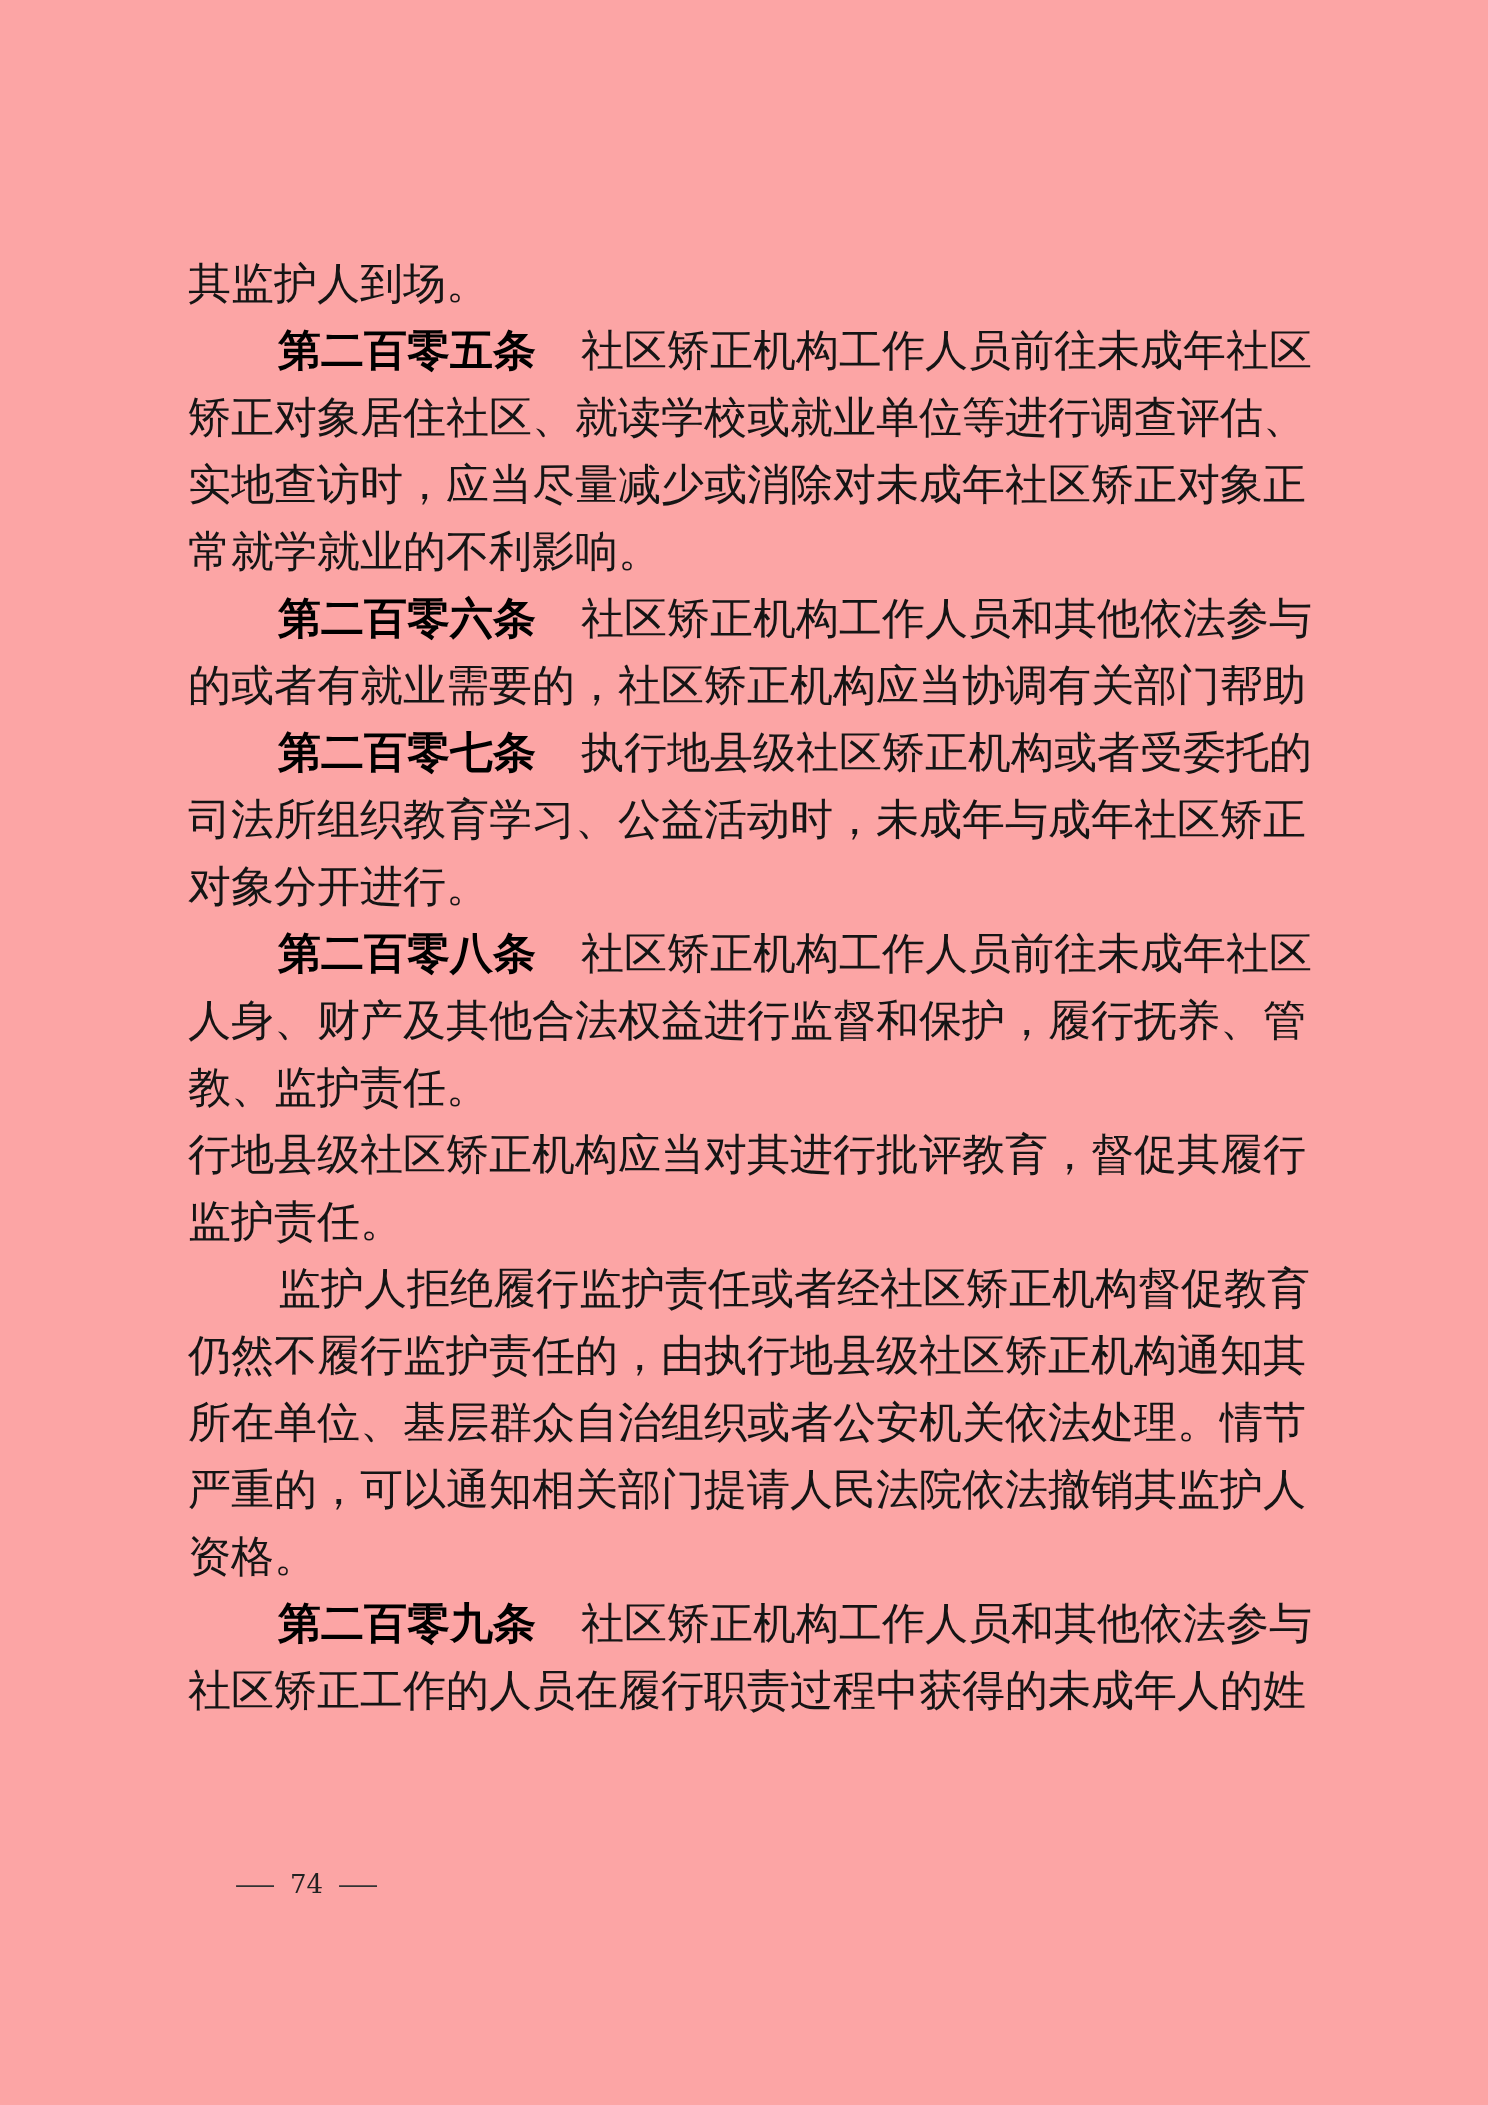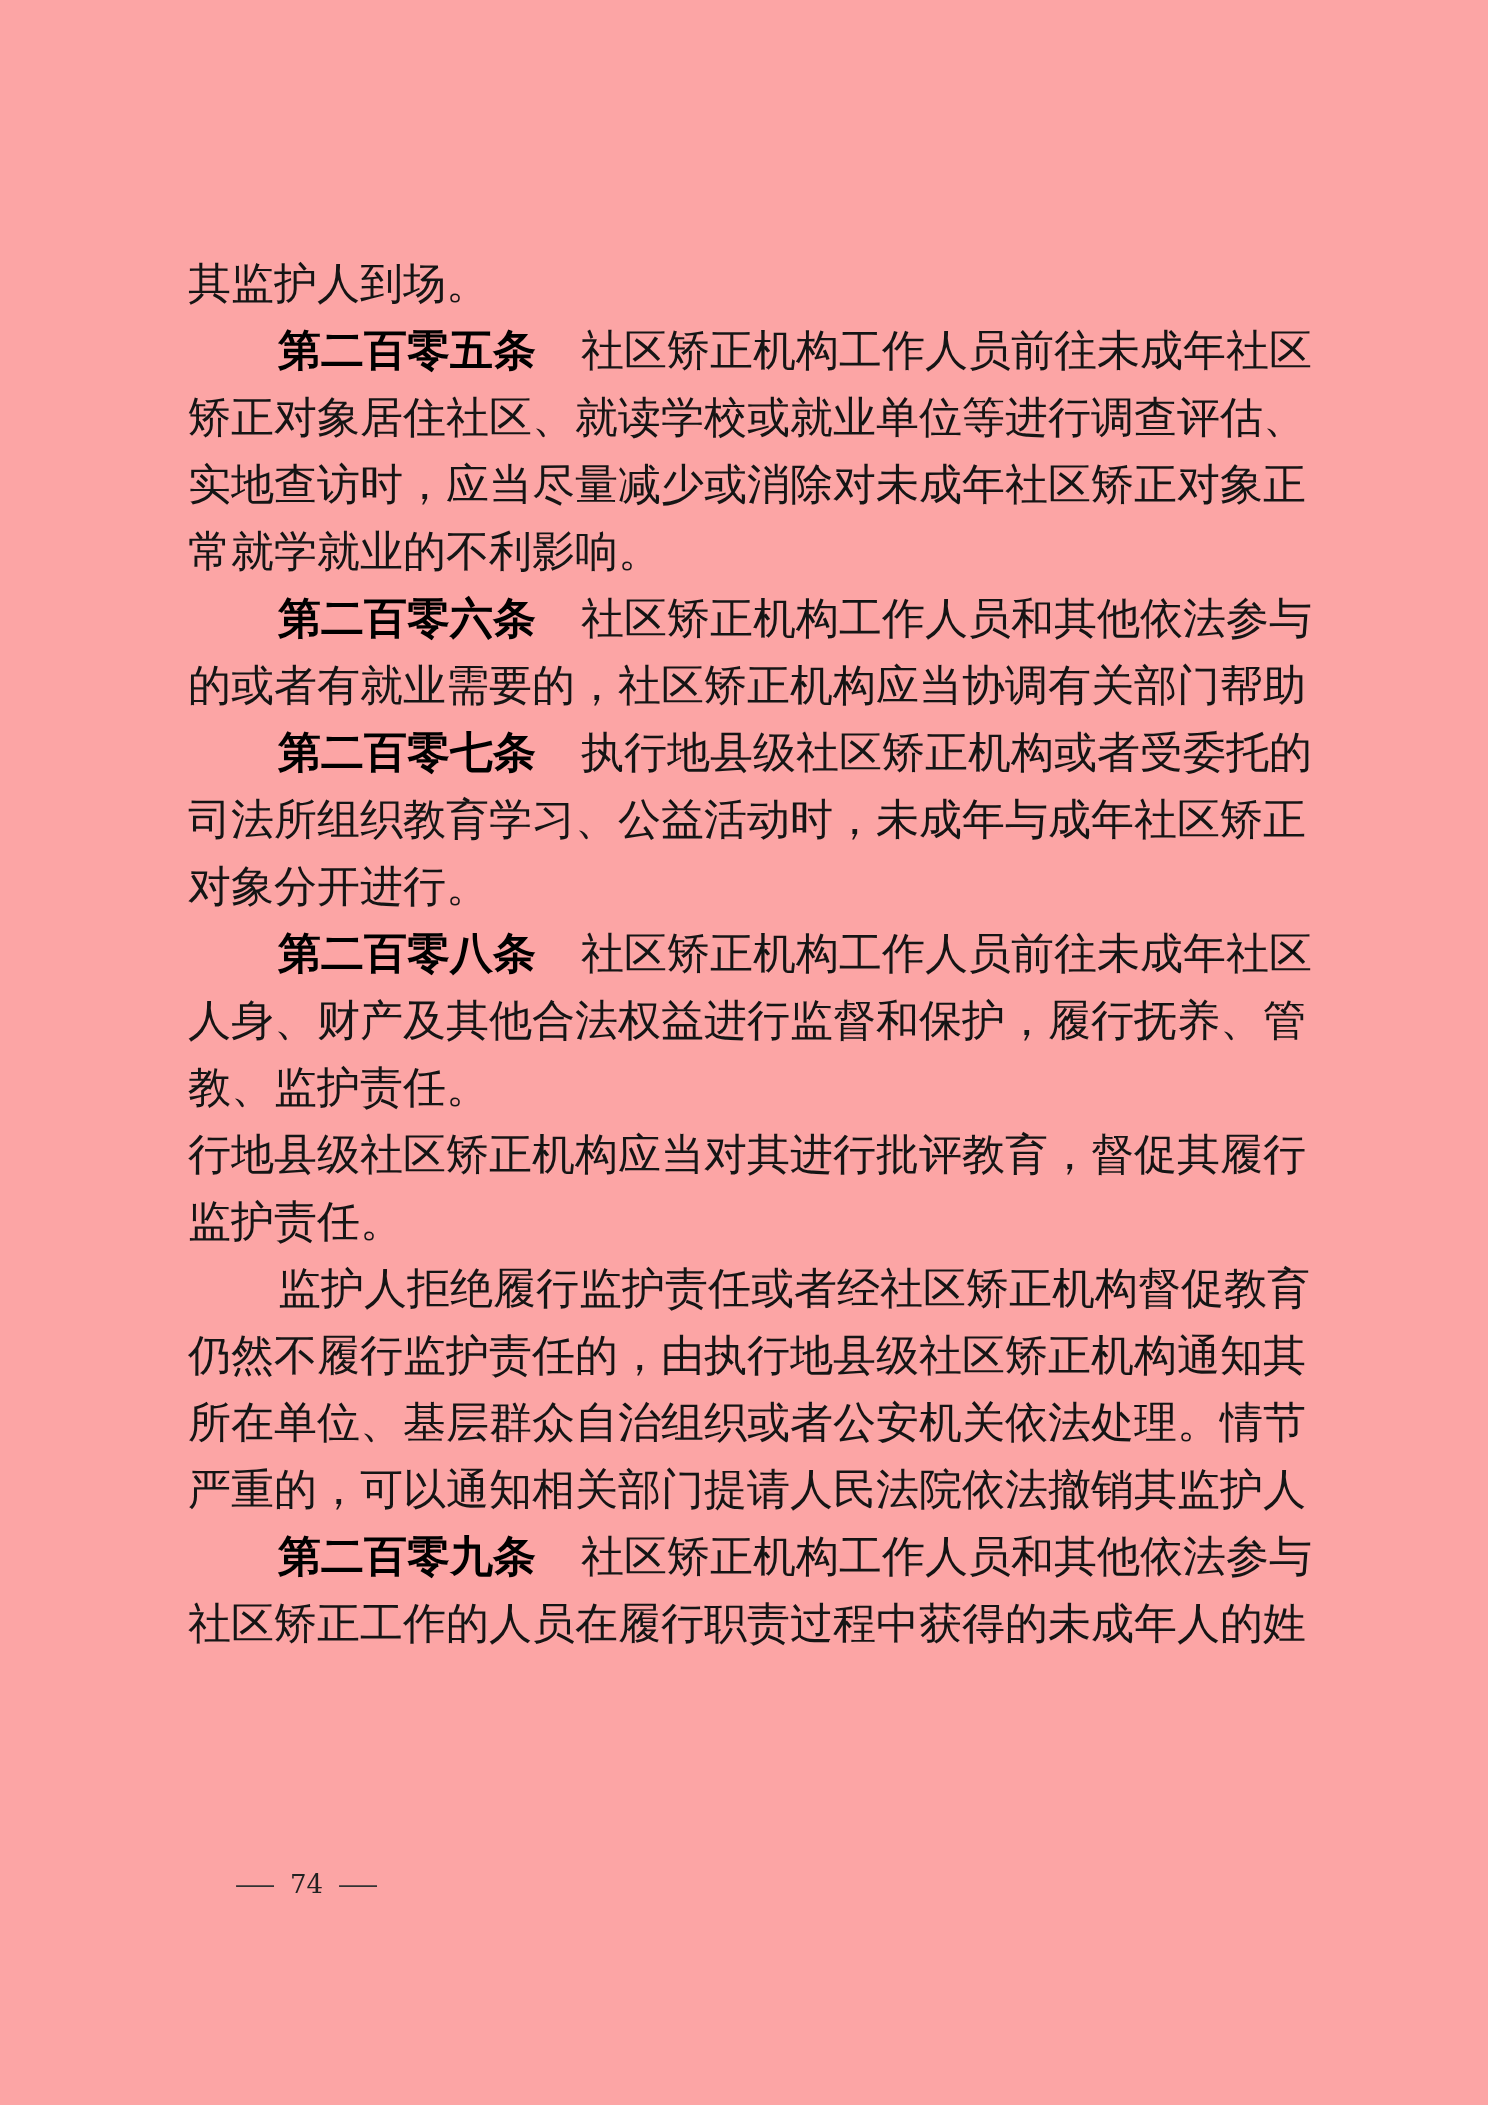--- a/index.html
+++ b/index.html
@@ -81,19 +81,20 @@
       <div class="text-line"><span>对象分开进行。</span></div>
       <div class="text-line"><span class="indent-space"></span><span class="article-number">第二百零八条</span><span>社区矫正机构工作人员前往未成年社区</span></div>
       <div class="text-line"><span>人身、财产及其他合法权益进行监督和保护，履行抚养、管</span></div>
       <div class="text-line"><span>教、监护责任。</span></div>
       <div class="text-line"><span>行地县级社区矫正机构应当对其进行批评教育，督促其履行</span></div>
       <div class="text-line"><span>监护责任。</span></div>
       <div class="text-line"><span class="indent-space"></span><span>监护人拒绝履行监护责任或者经社区矫正机构督促教育</span></div>
       <div class="text-line"><span>仍然不履行监护责任的，由执行地县级社区矫正机构通知其</span></div>
       <div class="text-line"><span>所在单位、基层群众自治组织或者公安机关依法处理。情节</span></div>
       <div class="text-line"><span>严重的，可以通知相关部门提请人民法院依法撤销其监护人</span></div>
+      <div class="text-line"><span>资格。</span></div>
       <div class="text-line"><span class="indent-space"></span><span class="article-number">第二百零九条</span><span>社区矫正机构工作人员和其他依法参与</span></div>
       <div class="text-line"><span>社区矫正工作的人员在履行职责过程中获得的未成年人的姓</span></div>
     </div>
 
   <div class="page-footer"><span class="dash">—</span><span class="page-num">74</span><span class="dash">—</span></div>
 
 </div>
 
 </body></html>

